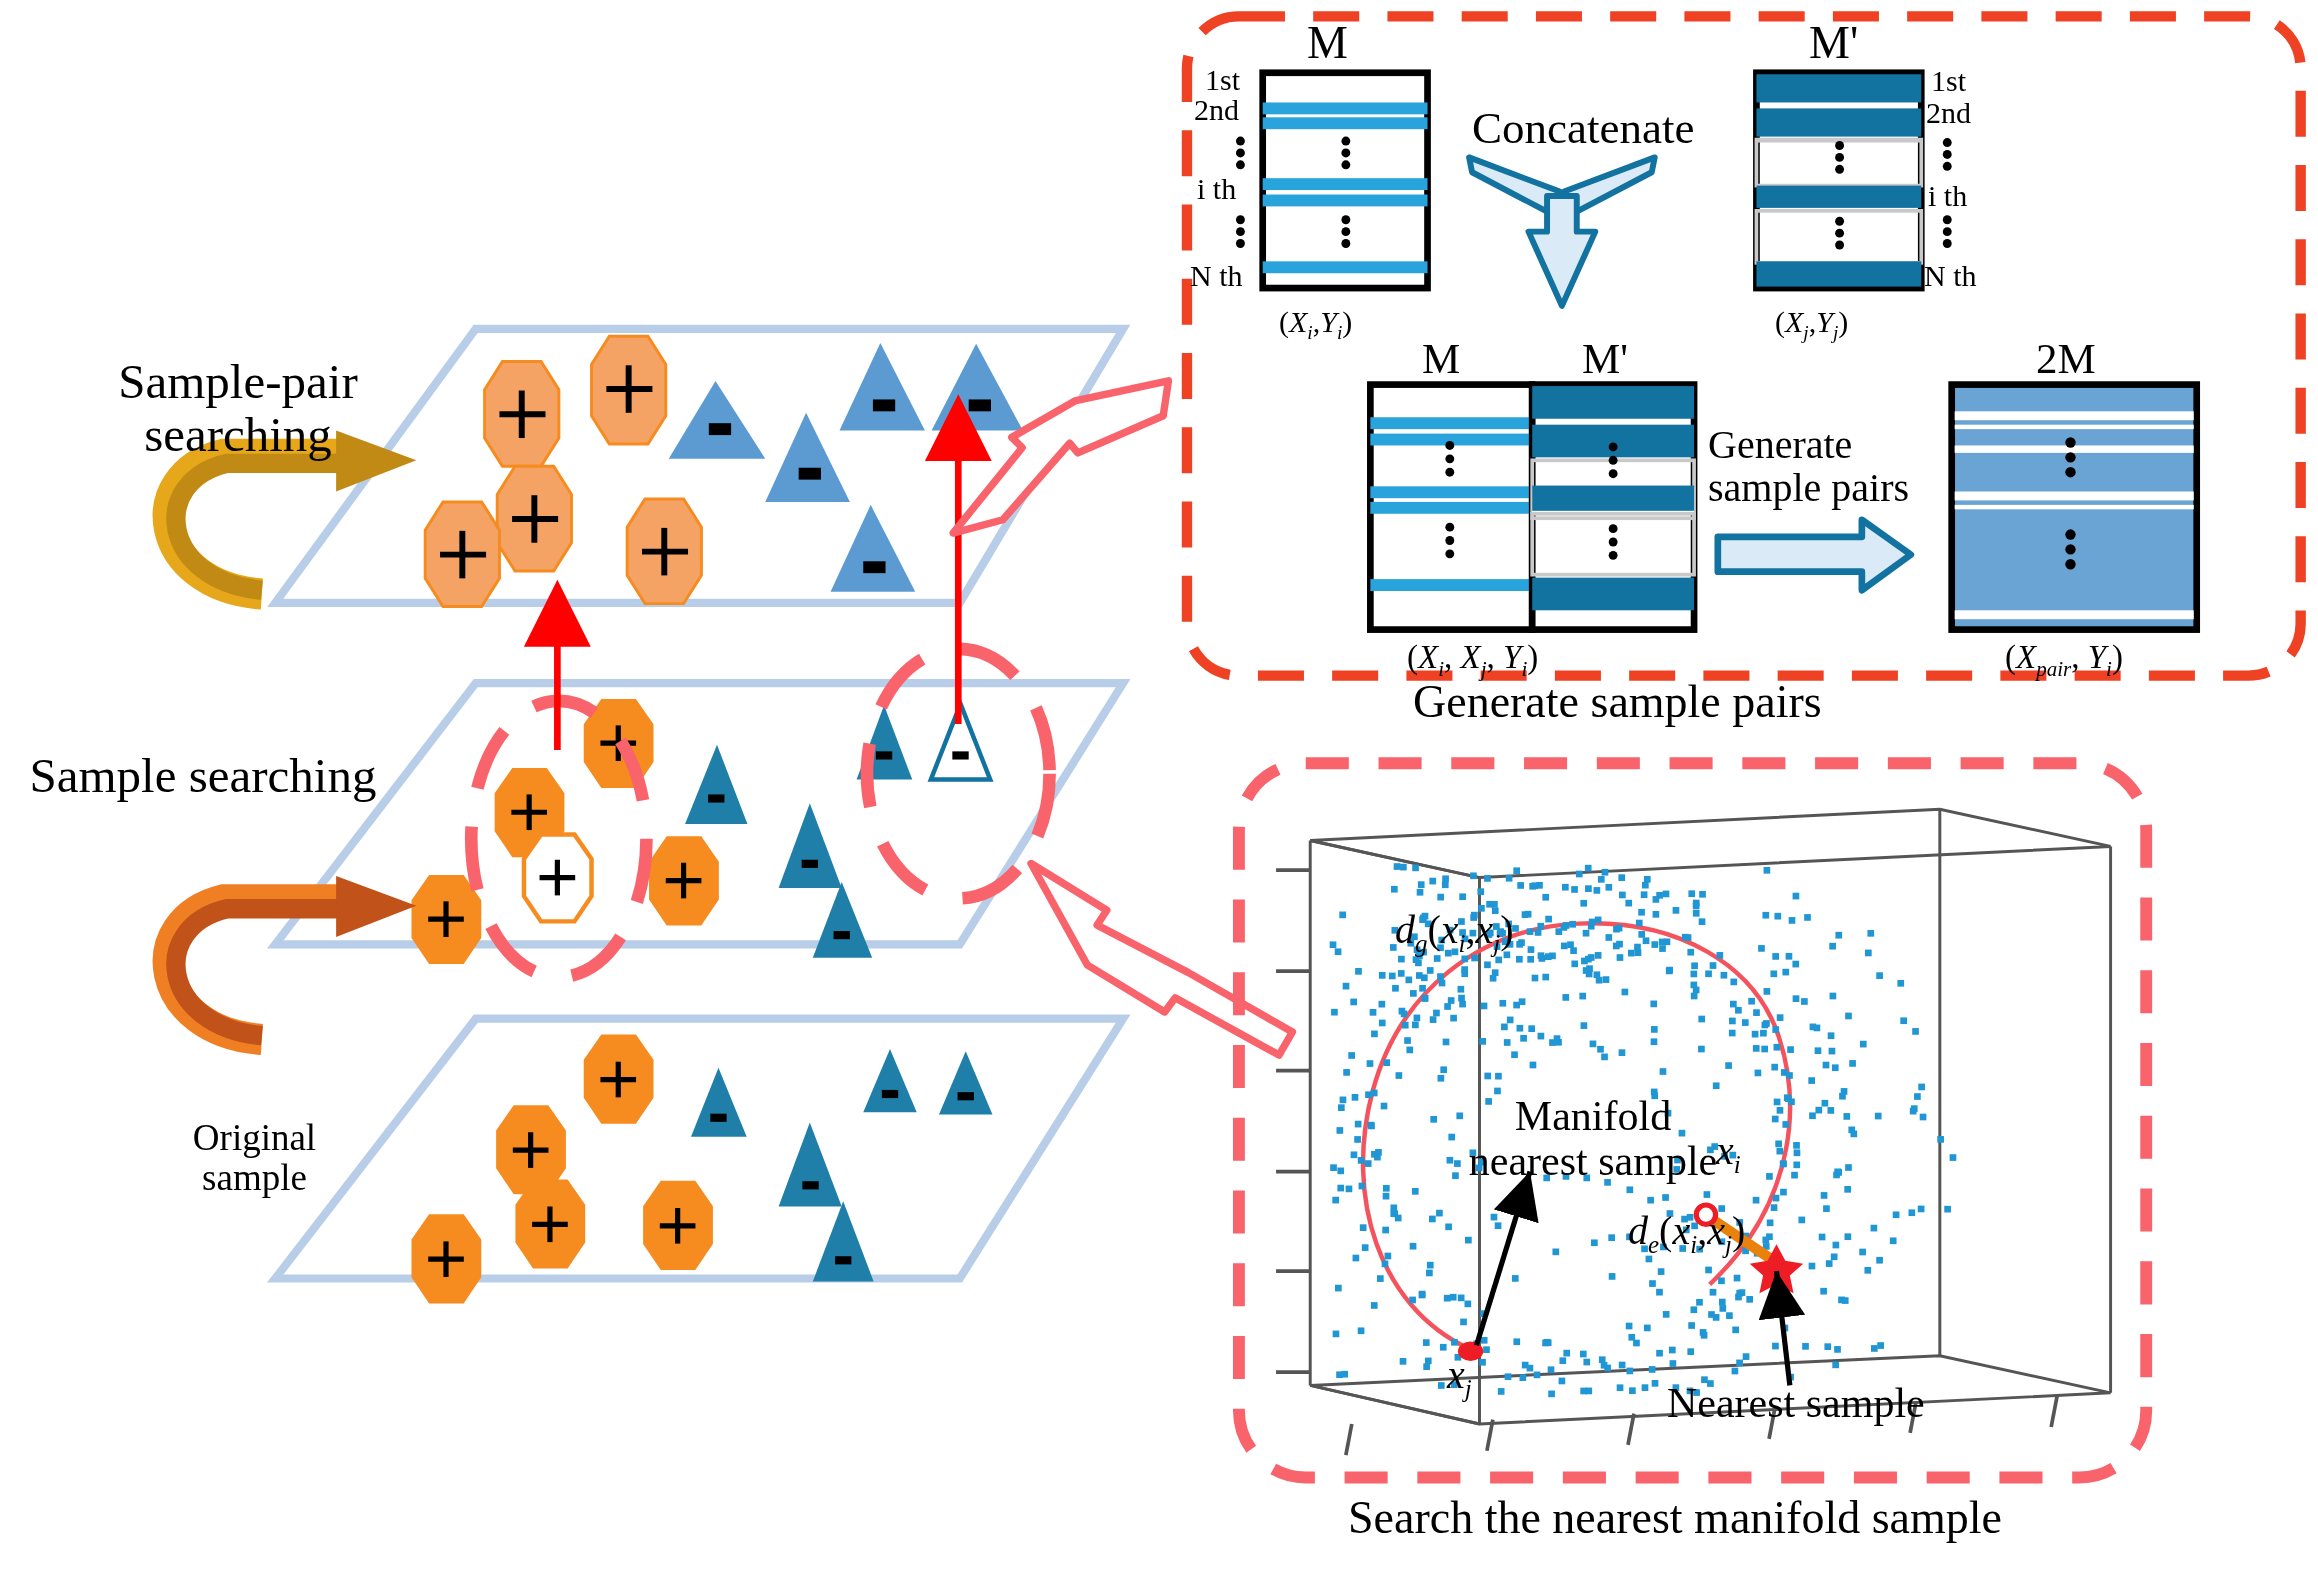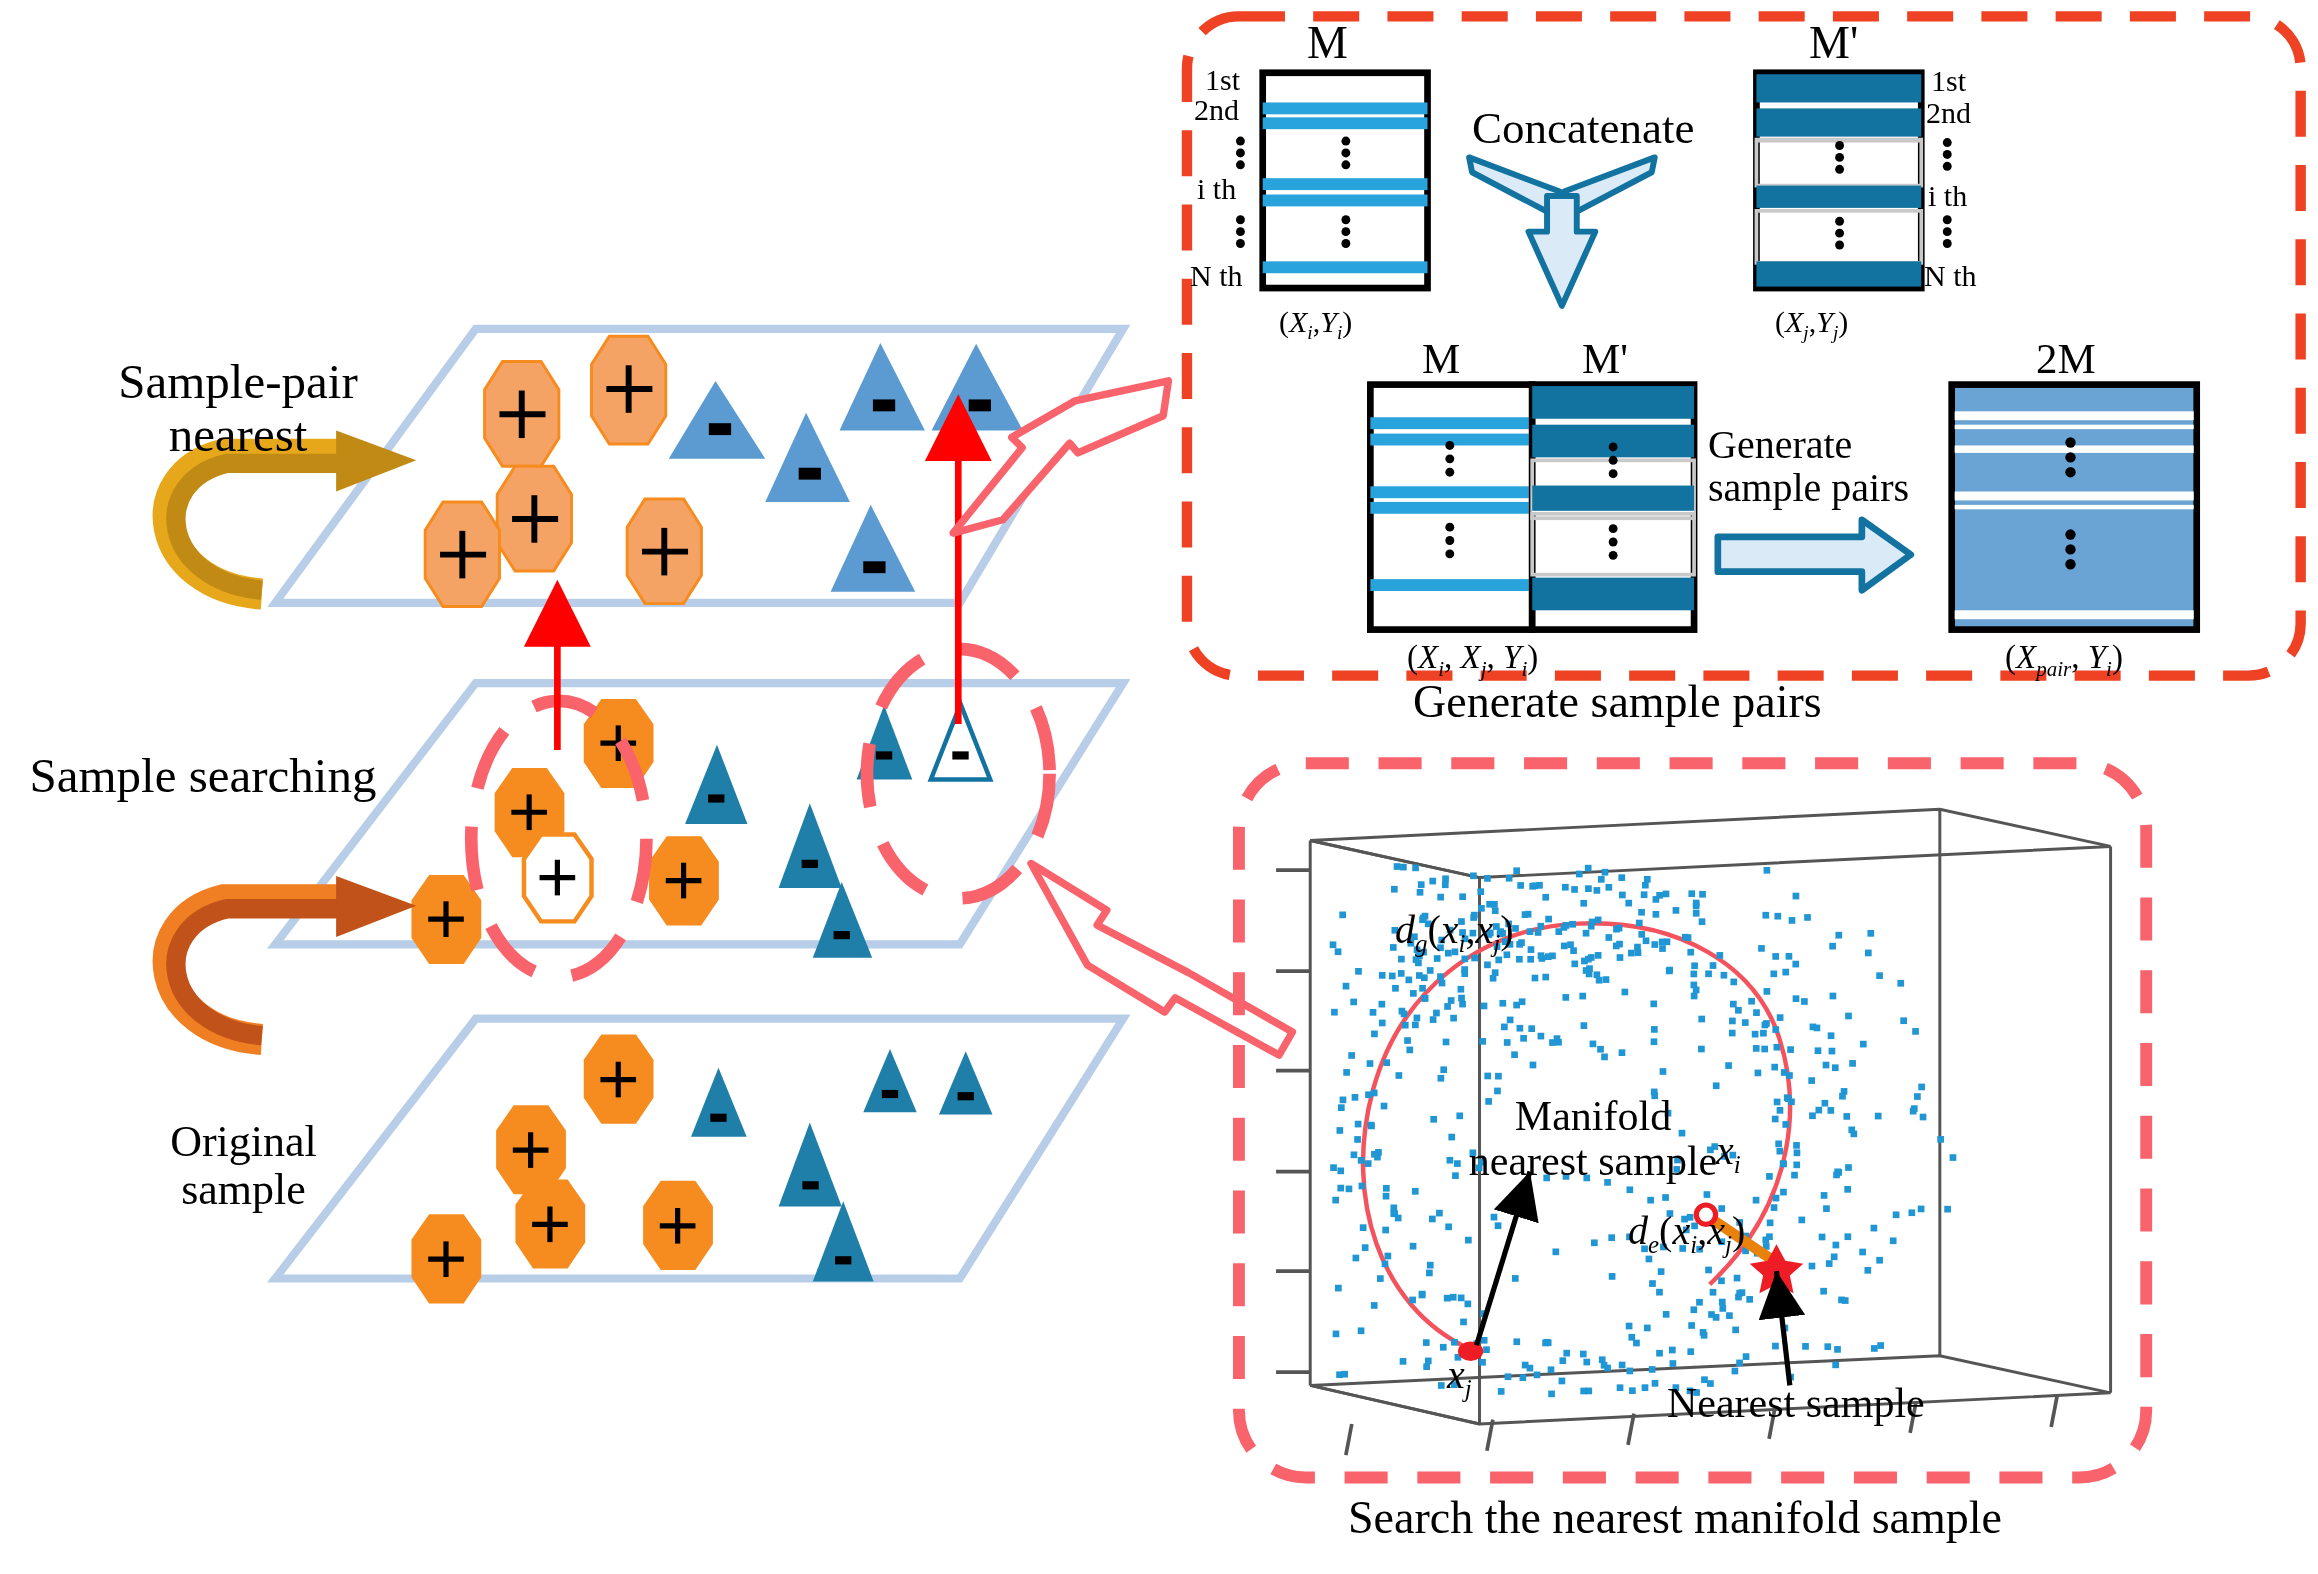--- a/index.html
+++ b/index.html
@@ -980,28 +980,28 @@
     <line x1="1988" y1="1812" x2="2060" y2="1578" stroke="#000" stroke-width="7" marker-end="url(#blkArrow)"></line>
   </g>
   <g>
     <line x1="2410" y1="1866" x2="2392" y2="1712" stroke="#000" stroke-width="7" marker-end="url(#blkArrow)"></line>
   </g>
 
 </svg>
 
 <div class="abs lbl" style="left:82px;top:356px;width:312px;text-align:center;font-size:49px;">
   <div>Sample-pair</div>
-  <div>nearest</div>
+  <div>searching</div>
 </div>
 
 <div class="abs lbl nowrap" style="left:10px;top:750px;width:386px;text-align:center;font-size:49px;">
   <div>Sample searching</div>
 </div>
 
-<div class="abs lbl" style="left:95px;top:1118px;width:297px;text-align:center;font-size:44px;">
+<div class="abs lbl" style="left:106px;top:1118px;width:297px;text-align:center;font-size:37px;">
   <div>Original</div>
   <div>sample</div>
 </div>
 
 <div class="abs lbl" style="left:1307px;top:18px;font-size:46px;">M</div>
 <div class="abs lbl" style="left:1205px;top:64px;font-size:30px;">1st</div>
 <div class="abs lbl" style="left:1194px;top:94px;font-size:30px;">2nd</div>
 <div class="abs lbl" style="left:1197px;top:173px;font-size:30px;">i th</div>
 <div class="abs lbl" style="left:1190px;top:260px;font-size:30px;">N th</div>
 <div class="abs lbl" style="left:1279px;top:306px;font-size:30px;">

